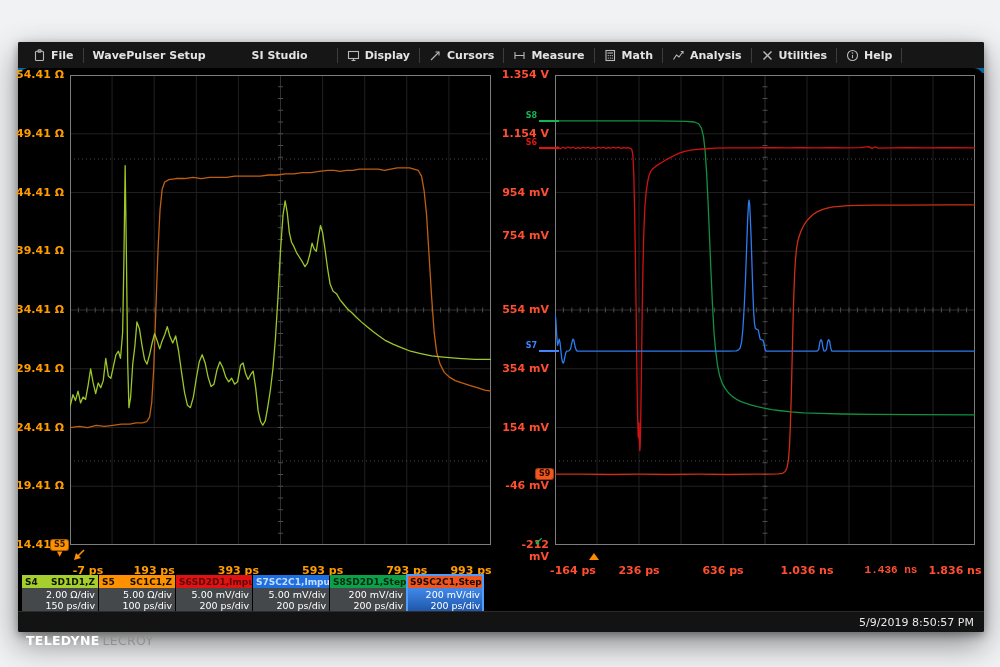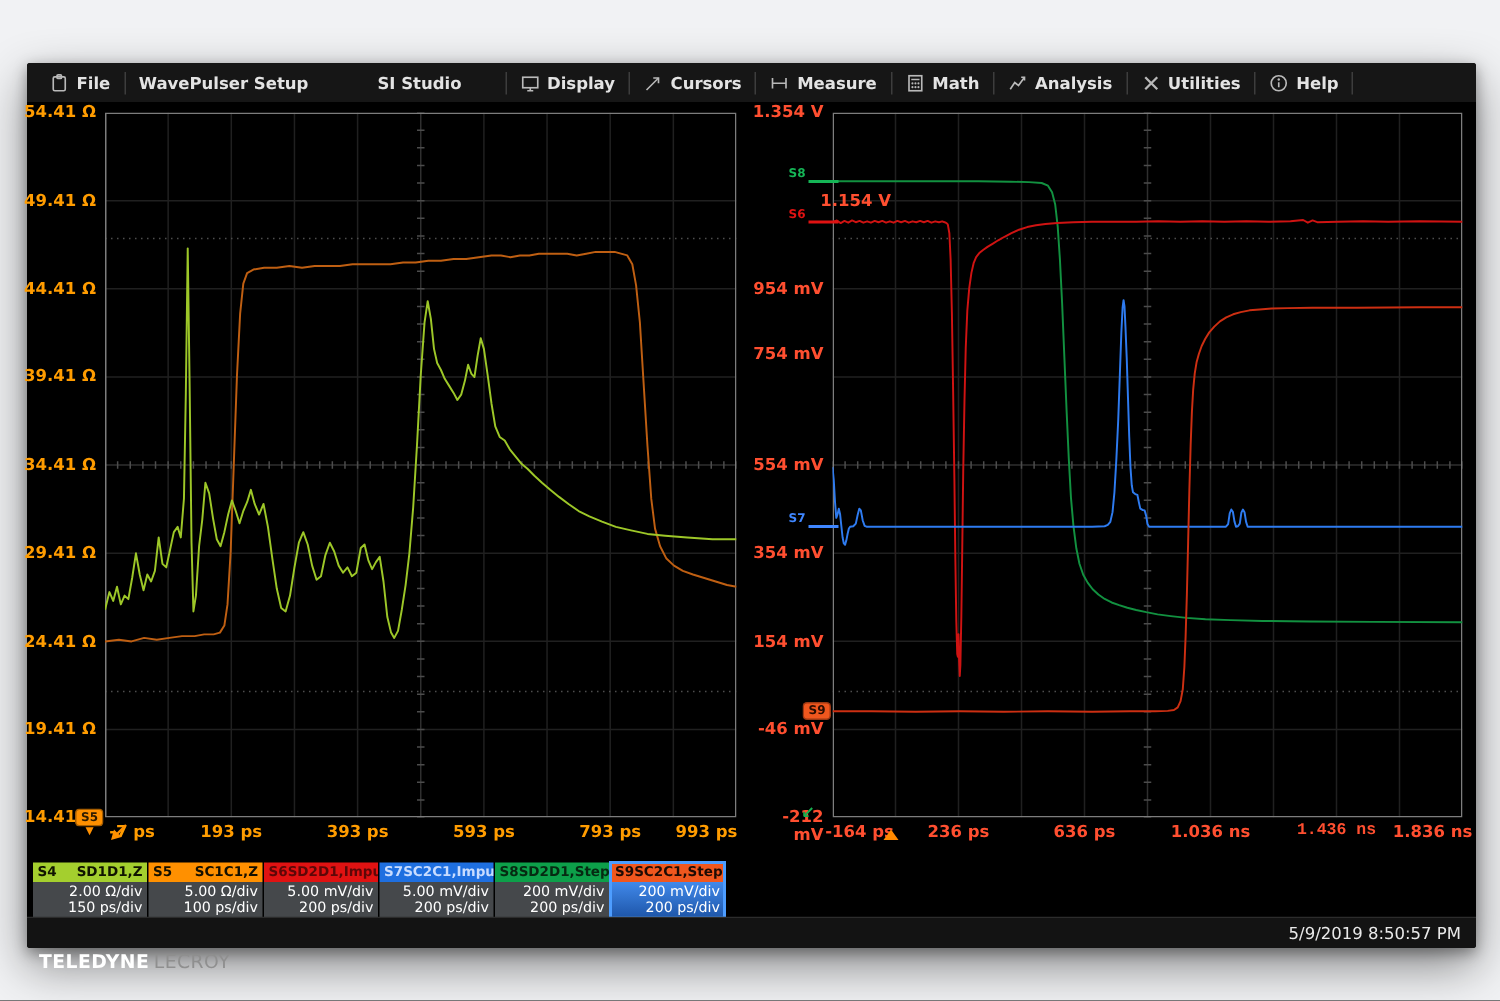--- a/index.html
+++ b/index.html
@@ -19,26 +19,26 @@
     background:#161616;border-bottom:5px solid #0369a1;
     display:flex;align-items:center;padding:0 6px;border-radius:2px 2px 0 0;
   }
   .mi{
     display:flex;align-items:center;gap:5px;height:26px;padding:0 9px;
     color:#e3e3e3;font-size:11px;font-weight:bold;cursor:default;white-space:nowrap;
   }
   .mi svg{display:block;stroke:#b9b9b9;fill:none;stroke-width:1.1px;}
   .msep{width:1px;height:15px;background:#3d3d3d;}
   
-  #graph{position:absolute;left:0;top:26px;right:0;height:544px;background:#000;}
+  #graph{position:absolute;left:0;top:26px;right:0;height:544px;background:#000;border-radius:11px;}
   .plot{position:absolute;top:7px;height:470px;background:#000;}
   #plot-left{left:52px;width:421px;}
   #plot-right{left:537px;width:420px;}
   .ylab{position:absolute;width:50px;text-align:right;font-size:11px;font-weight:bold;line-height:12px;}
-  .xlab{position:absolute;transform:translateX(-50%);font-size:11px;font-weight:bold;white-space:nowrap;}
+  .xlab{position:absolute;transform:translateX(-50%);font-size:11px;font-weight:bold;white-space:nowrap;margin-top:16px;}
   .mk-lab{position:absolute;width:16px;text-align:right;font-size:8px;font-weight:bold;line-height:9px;}
   .mk-dash{position:absolute;width:20px;height:2px;}
   .badge{
     position:absolute;font-size:8px;font-weight:bold;line-height:10px;
     padding:0 3px;border-radius:3px;border:1px solid rgba(0,0,0,.35);
   }
   .mk-arrow{position:absolute;font-size:7px;line-height:7px;}
   
   #descrow{position:absolute;left:4px;top:533px;display:flex;gap:1px;}
   .ch{width:76px;cursor:pointer;background:#000;}
@@ -219,21 +219,21 @@
       <div class="xlab" style="color: rgb(255, 156, 0); left: 304.6px; top: 480px;">593 ps</div>
       <div class="xlab" style="color: rgb(255, 156, 0); left: 388.8px; top: 480px;">793 ps</div>
       <div class="xlab" style="color: rgb(255, 156, 0); left: 453px; top: 480px;">993 ps</div>
       <div class="badge" style="background: rgb(255, 144, 0); color: rgb(48, 28, 0); left: 32px; top: 471px;">S5</div>
       <div class="mk-arrow" style="color: rgb(255, 144, 0); left: 39px; top: 483px;">▼</div>
       <div class="" style="position: absolute; left: 53.95px; top: 478px; width: 14px; height: 12px;"><svg width="14" height="12">
           <path d="M12 1 L5 8" stroke="#ff9000" stroke-width="1.6" fill="none"></path>
           <polygon points="2,11 9,9 4,4" fill="#ff9000"></polygon>
         </svg></div>
       <div class="ylab" style="color: rgb(255, 79, 48); left: 481px; top: 1px;">1.354 V</div>
-      <div class="ylab" style="color: rgb(255, 79, 48); left: 481px; top: 59.75px; margin-left: 45px;">1.154 V</div>
+      <div class="ylab" style="color: rgb(255, 79, 48); left: 481px; top: 59.75px;">1.154 V</div>
       <div class="ylab" style="color: rgb(255, 79, 48); left: 481px; top: 118.5px;">954 mV</div>
       <div class="ylab" style="color: rgb(255, 79, 48); left: 481px; top: 162px;">754 mV</div>
       <div class="ylab" style="color: rgb(255, 79, 48); left: 481px; top: 236px;">554 mV</div>
       <div class="ylab" style="color: rgb(255, 79, 48); left: 481px; top: 294.75px;">354 mV</div>
       <div class="ylab" style="color: rgb(255, 79, 48); left: 481px; top: 353.5px;">154 mV</div>
       <div class="ylab" style="color: rgb(255, 79, 48); left: 481px; top: 412.25px;">-46 mV</div>
       <div class="ylab" style="color: rgb(255, 79, 48); left: 481px; top: 471px;">-212 mV</div>
       <div class="xlab" style="color: rgb(255, 79, 48); left: 555px; top: 480px;">-164 ps</div>
       <div class="xlab" style="color: rgb(255, 79, 48); left: 621px; top: 480px;">236 ps</div>
       <div class="xlab" style="color: rgb(255, 79, 48); left: 705px; top: 480px;">636 ps</div>

